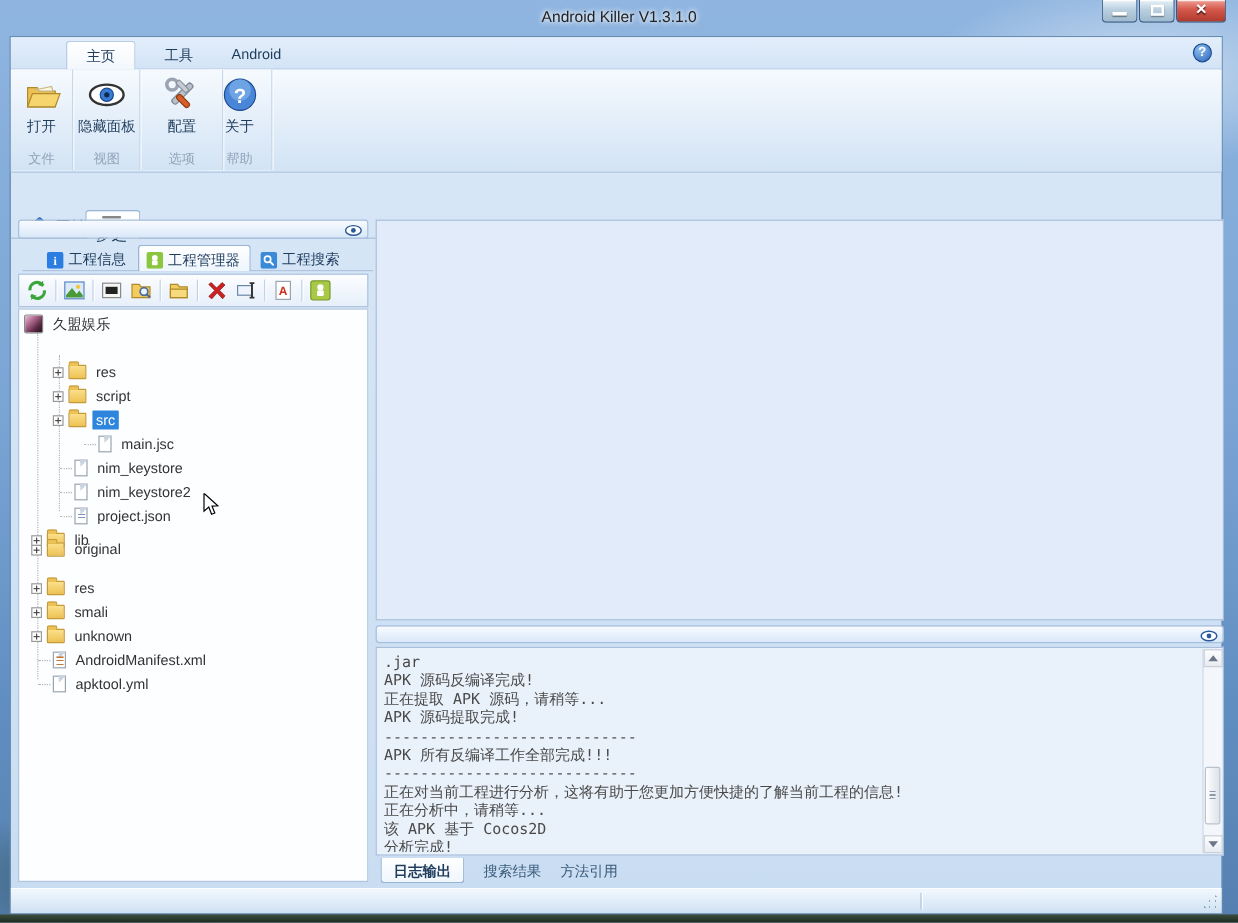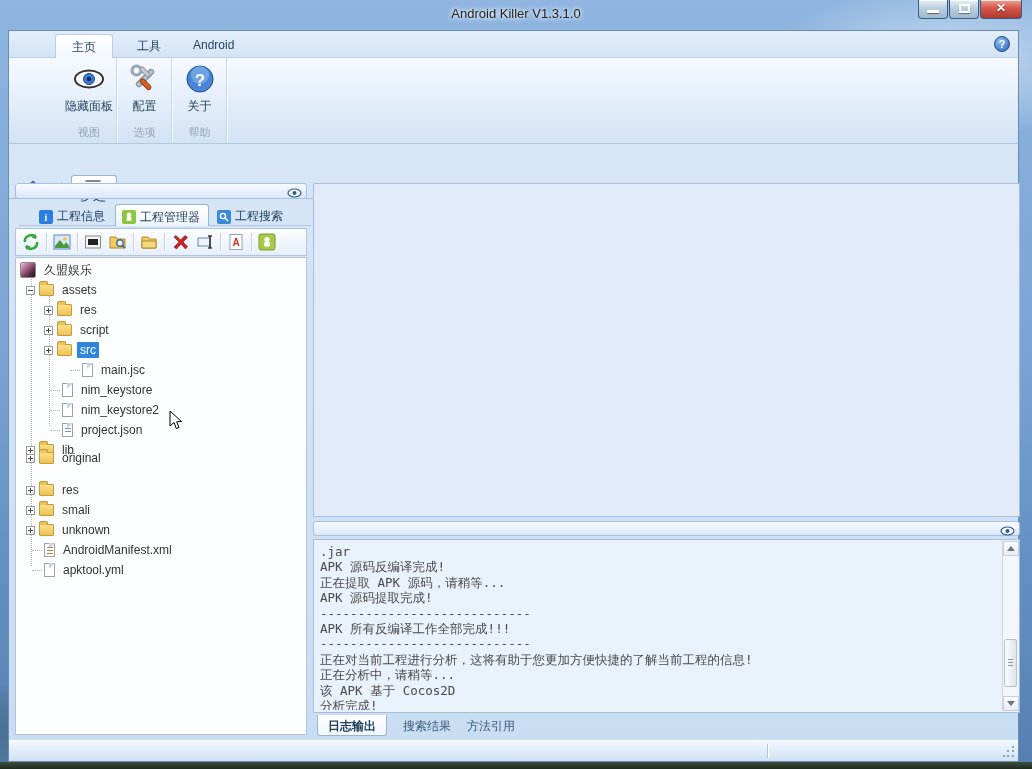--- a/index.html
+++ b/index.html
@@ -158,34 +158,47 @@
   <div class="app">
 
     <div class="ribbon-tabs">
       <div class="rtab active" style="left:46px">主页</div>
       <div class="rtab" style="left:112px">工具</div>
       <div class="rtab" style="left:168px">Android</div>
       <div class="help-btn">?</div>
     </div>
 
     <div class="ribbon">
+      <div class="rgroup" style="left:0;width:52px">
+        <div class="rbtn">
+          <span class="bicon">
+            <svg width="32" height="32" viewBox="0 0 32 32">
+              <path d="M4 10 L12 10 L14 13 L27 13 L27 26 L4 26 Z" fill="#eebf55" stroke="#b08a2a"></path>
+              <path d="M10 12 L24 9 L25 13 L14 13 L12 11 Z" fill="#fdf6e0" stroke="#c8b880"></path>
+              <path d="M4 26 L8 15 L31 15 L27 26 Z" fill="#f7d56e" stroke="#b08a2a"></path>
+            </svg>
+          </span>
+          <span class="blabel">打开</span>
+        </div>
+        <div class="rgroup-label">文件</div>
+      </div>
       <div class="rgroup" style="left:53px;width:55px">
         <div class="rbtn">
           <span class="bicon">
             <svg width="32" height="32" viewBox="0 0 32 32">
               <ellipse cx="16" cy="16" rx="14" ry="8.5" fill="#fff" stroke="#333" stroke-width="2"></ellipse>
               <circle cx="16" cy="16" r="5.5" fill="#3a7bd5" stroke="#1a4a90"></circle>
               <circle cx="16" cy="16" r="2.2" fill="#102a4a"></circle>
             </svg>
           </span>
           <span class="blabel">隐藏面板</span>
         </div>
         <div class="rgroup-label">视图</div>
       </div>
-      <div class="rgroup" style="left:109px;width:54px">
+      <div class="rgroup" style="left:109px;width:68px">
         <div class="rbtn">
           <span class="bicon">
             <svg width="32" height="32" viewBox="0 0 32 32">
               <rect x="13.5" y="4" width="5" height="22" rx="2" transform="rotate(45 16 15)" fill="#b9c2cc" stroke="#7a8591"></rect>
               <circle cx="7.5" cy="7.5" r="4.5" fill="none" stroke="#9aa5b1" stroke-width="3"></circle>
               <rect x="14" y="3" width="4" height="12" rx="1.5" transform="rotate(-45 16 9)" fill="#c7ccd4" stroke="#8a95a1"></rect>
               <rect x="14" y="15" width="4.5" height="13" rx="2" transform="rotate(-45 16 21)" fill="#d35f2a" stroke="#9a3a10"></rect>
             </svg>
           </span>
           <span class="blabel">配置</span>
@@ -325,25 +338,20 @@
             </svg>
         </span>
       </div>
 
       <div class="tree">
         <div class="guide" style="left:15px;top:18px;height:290px"></div>
         <div class="guide" style="left:33px;top:38px;height:130px"></div>
         <div class="trow" style="top:2px;padding-left:4px">
           <span class="ticon avatar tree-avatar"></span>
           <span class="tlabel">久盟娱乐</span>
-        </div>
-        <div class="trow" style="top:22px;padding-left:10px">
-          <span class="tbox"></span>
-          <span class="ticon folder-ico"></span>
-          <span class="tlabel">assets</span>
         </div>
         <div class="trow" style="top:42px;padding-left:28px">
           <span class="tbox plus"></span>
           <span class="ticon folder-ico"></span>
           <span class="tlabel">res</span>
         </div>
         <div class="trow" style="top:62px;padding-left:28px">
           <span class="tbox plus"></span>
           <span class="ticon folder-ico"></span>
           <span class="tlabel">script</span>

